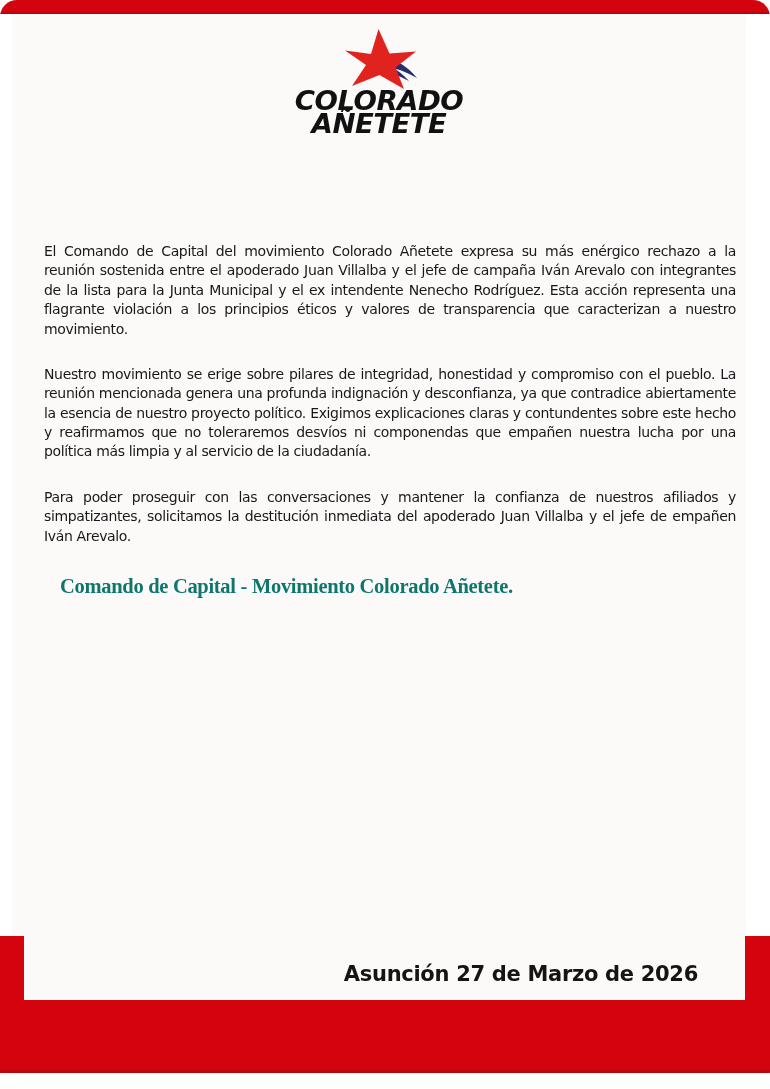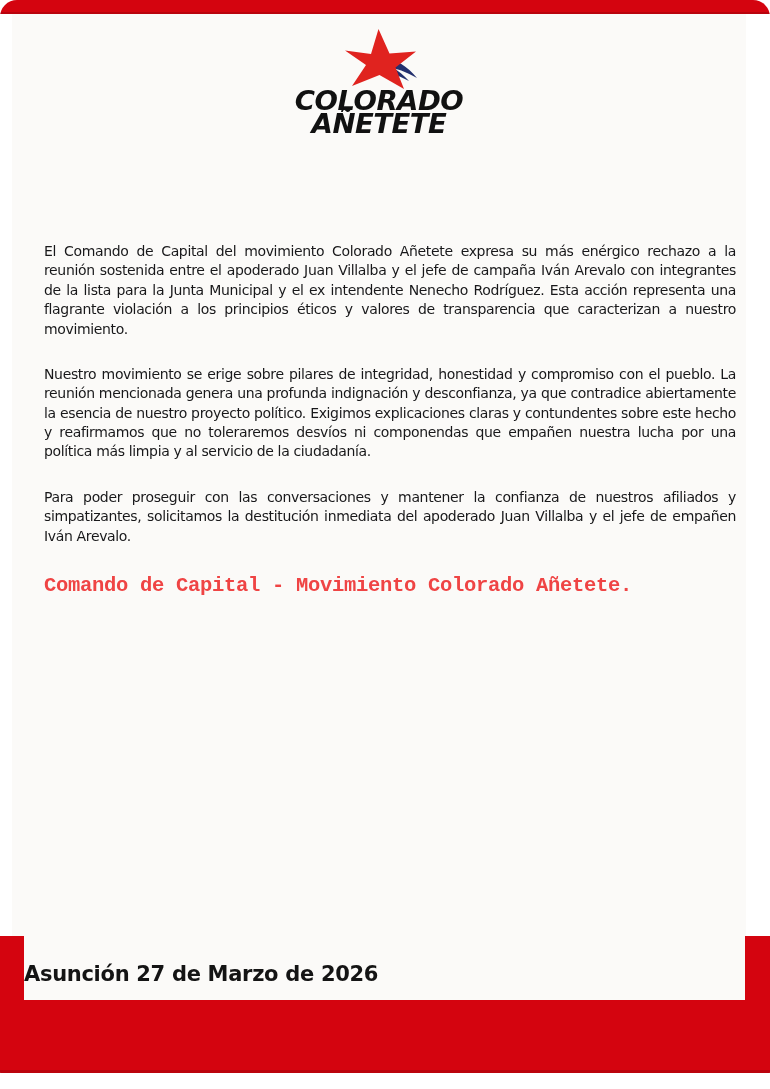--- a/index.html
+++ b/index.html
@@ -147,38 +147,38 @@
     color: #18181a;
     font-family: "DejaVu Sans", sans-serif;
     font-size: 14px;
     line-height: 1.385;
     letter-spacing: -0.35px;
   }
   .para:last-child {
     margin-bottom: 0;
   }
   .signature {
-    margin: 0;
-    color: #ef4444;
-    font-family: Liberation Mono, monospace;
+    margin: 16px;
+    color: #0f766e;
+    font-family: Liberation Serif, serif;
     font-weight: bold;
     font-size: 20.5px;
     line-height: 1.385;
     letter-spacing: -0.3px;
   }
 
   
   .dateline {
     position: absolute;
     left: 24px;
     top: 962px;
     width: 700px;
     padding-right: 26px;
     box-sizing: border-box;
-    text-align: left;
+    text-align: right;
     color: #141414;
     font-family: "DejaVu Sans", sans-serif;
     font-weight: bold;
     font-size: 21px;
     letter-spacing: -0.3px;
   }
 </style>
 </head>
 <body>
 

